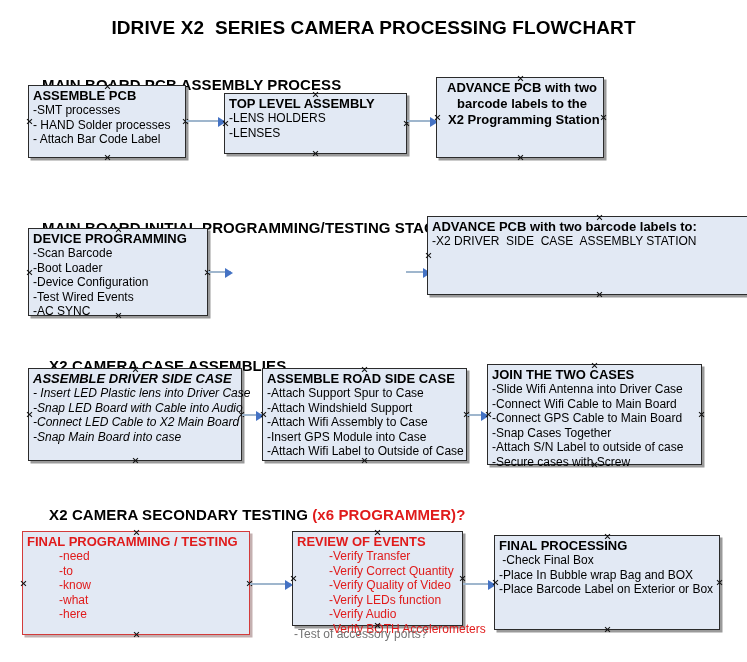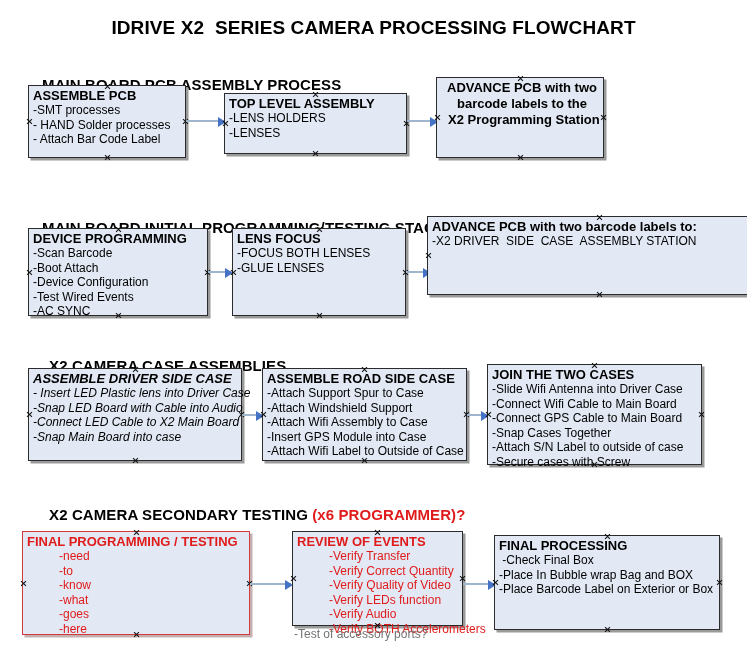--- a/index.html
+++ b/index.html
@@ -173,45 +173,34 @@
   </div>
 
   <div class="section-head" style="left:25px; top:202px;">
     <span>MAIN BOARD INITIAL PROGRAMMING/TESTING STAGE 1 (X2 PROGRAMMER)</span>
   </div>
 
   <div class="box" style="left:28px; top:228px; width:180px; height:88px;">
     <div class="box-title">DEVICE PROGRAMMING</div>
     <div class="box-lines">
       <div class="box-line">-Scan Barcode</div>
-      <div class="box-line">-Boot Attach</div>
+      <div class="box-line">-Boot Loader</div>
       <div class="box-line">-Device Configuration</div>
       <div class="box-line">-Test Wired Events</div>
       <div class="box-line">-AC SYNC</div>
     </div>
     <span class="handle" style="left:50%; top:0;"></span>
     <span class="handle" style="left:50%; top:100%;"></span>
     <span class="handle" style="left:0; top:50%;"></span>
     <span class="handle" style="left:100%; top:50%;"></span>
   </div>
 
   <div class="connector" style="left:208px; top:271px; width:23px;"></div>
   <div class="arrowhead" style="left:225px; top:272px;"></div>
 
-  <div class="box" style="left:232px; top:228px; width:174px; height:88px;">
-    <div class="box-title">LENS FOCUS</div>
-    <div class="box-lines">
-      <div class="box-line">-FOCUS BOTH LENSES</div>
-      <div class="box-line">-GLUE LENSES</div>
-    </div>
-    <span class="handle" style="left:50%; top:0;"></span>
-    <span class="handle" style="left:50%; top:100%;"></span>
-    <span class="handle" style="left:0; top:50%;"></span>
-    <span class="handle" style="left:100%; top:50%;"></span>
-  </div>
 
   <div class="connector" style="left:406px; top:271px; width:24px;"></div>
   <div class="arrowhead" style="left:423px; top:272px;"></div>
 
   <div class="box" style="left:427px; top:216px; width:344px; height:79px;">
     <div class="box-title">ADVANCE PCB with two barcode labels to:</div>
     <div class="box-lines">
       <div class="box-line">-X2 DRIVER  SIDE  CASE  ASSEMBLY STATION</div>
     </div>
     <span class="handle" style="left:50%; top:0;"></span>
@@ -279,21 +268,20 @@
     <span>X2 CAMERA SECONDARY TESTING </span><span class="red">(x6 PROGRAMMER)?</span>
   </div>
 
   <div class="box red-box" style="left:22px; top:531px; width:228px; height:104px;">
     <div class="box-title">FINAL PROGRAMMING / TESTING</div>
     <div class="box-lines">
       <div class="box-line">-need</div>
       <div class="box-line">-to</div>
       <div class="box-line">-know</div>
       <div class="box-line">-what</div>
-      <div class="box-line">-goes</div>
       <div class="box-line">-here</div>
     </div>
     <span class="handle" style="left:50%; top:0;"></span>
     <span class="handle" style="left:50%; top:100%;"></span>
     <span class="handle" style="left:0; top:50%;"></span>
     <span class="handle" style="left:100%; top:50%;"></span>
   </div>
 
   <div class="connector" style="left:250px; top:583px; width:41px;"></div>
   <div class="arrowhead" style="left:285px; top:584px;"></div>

